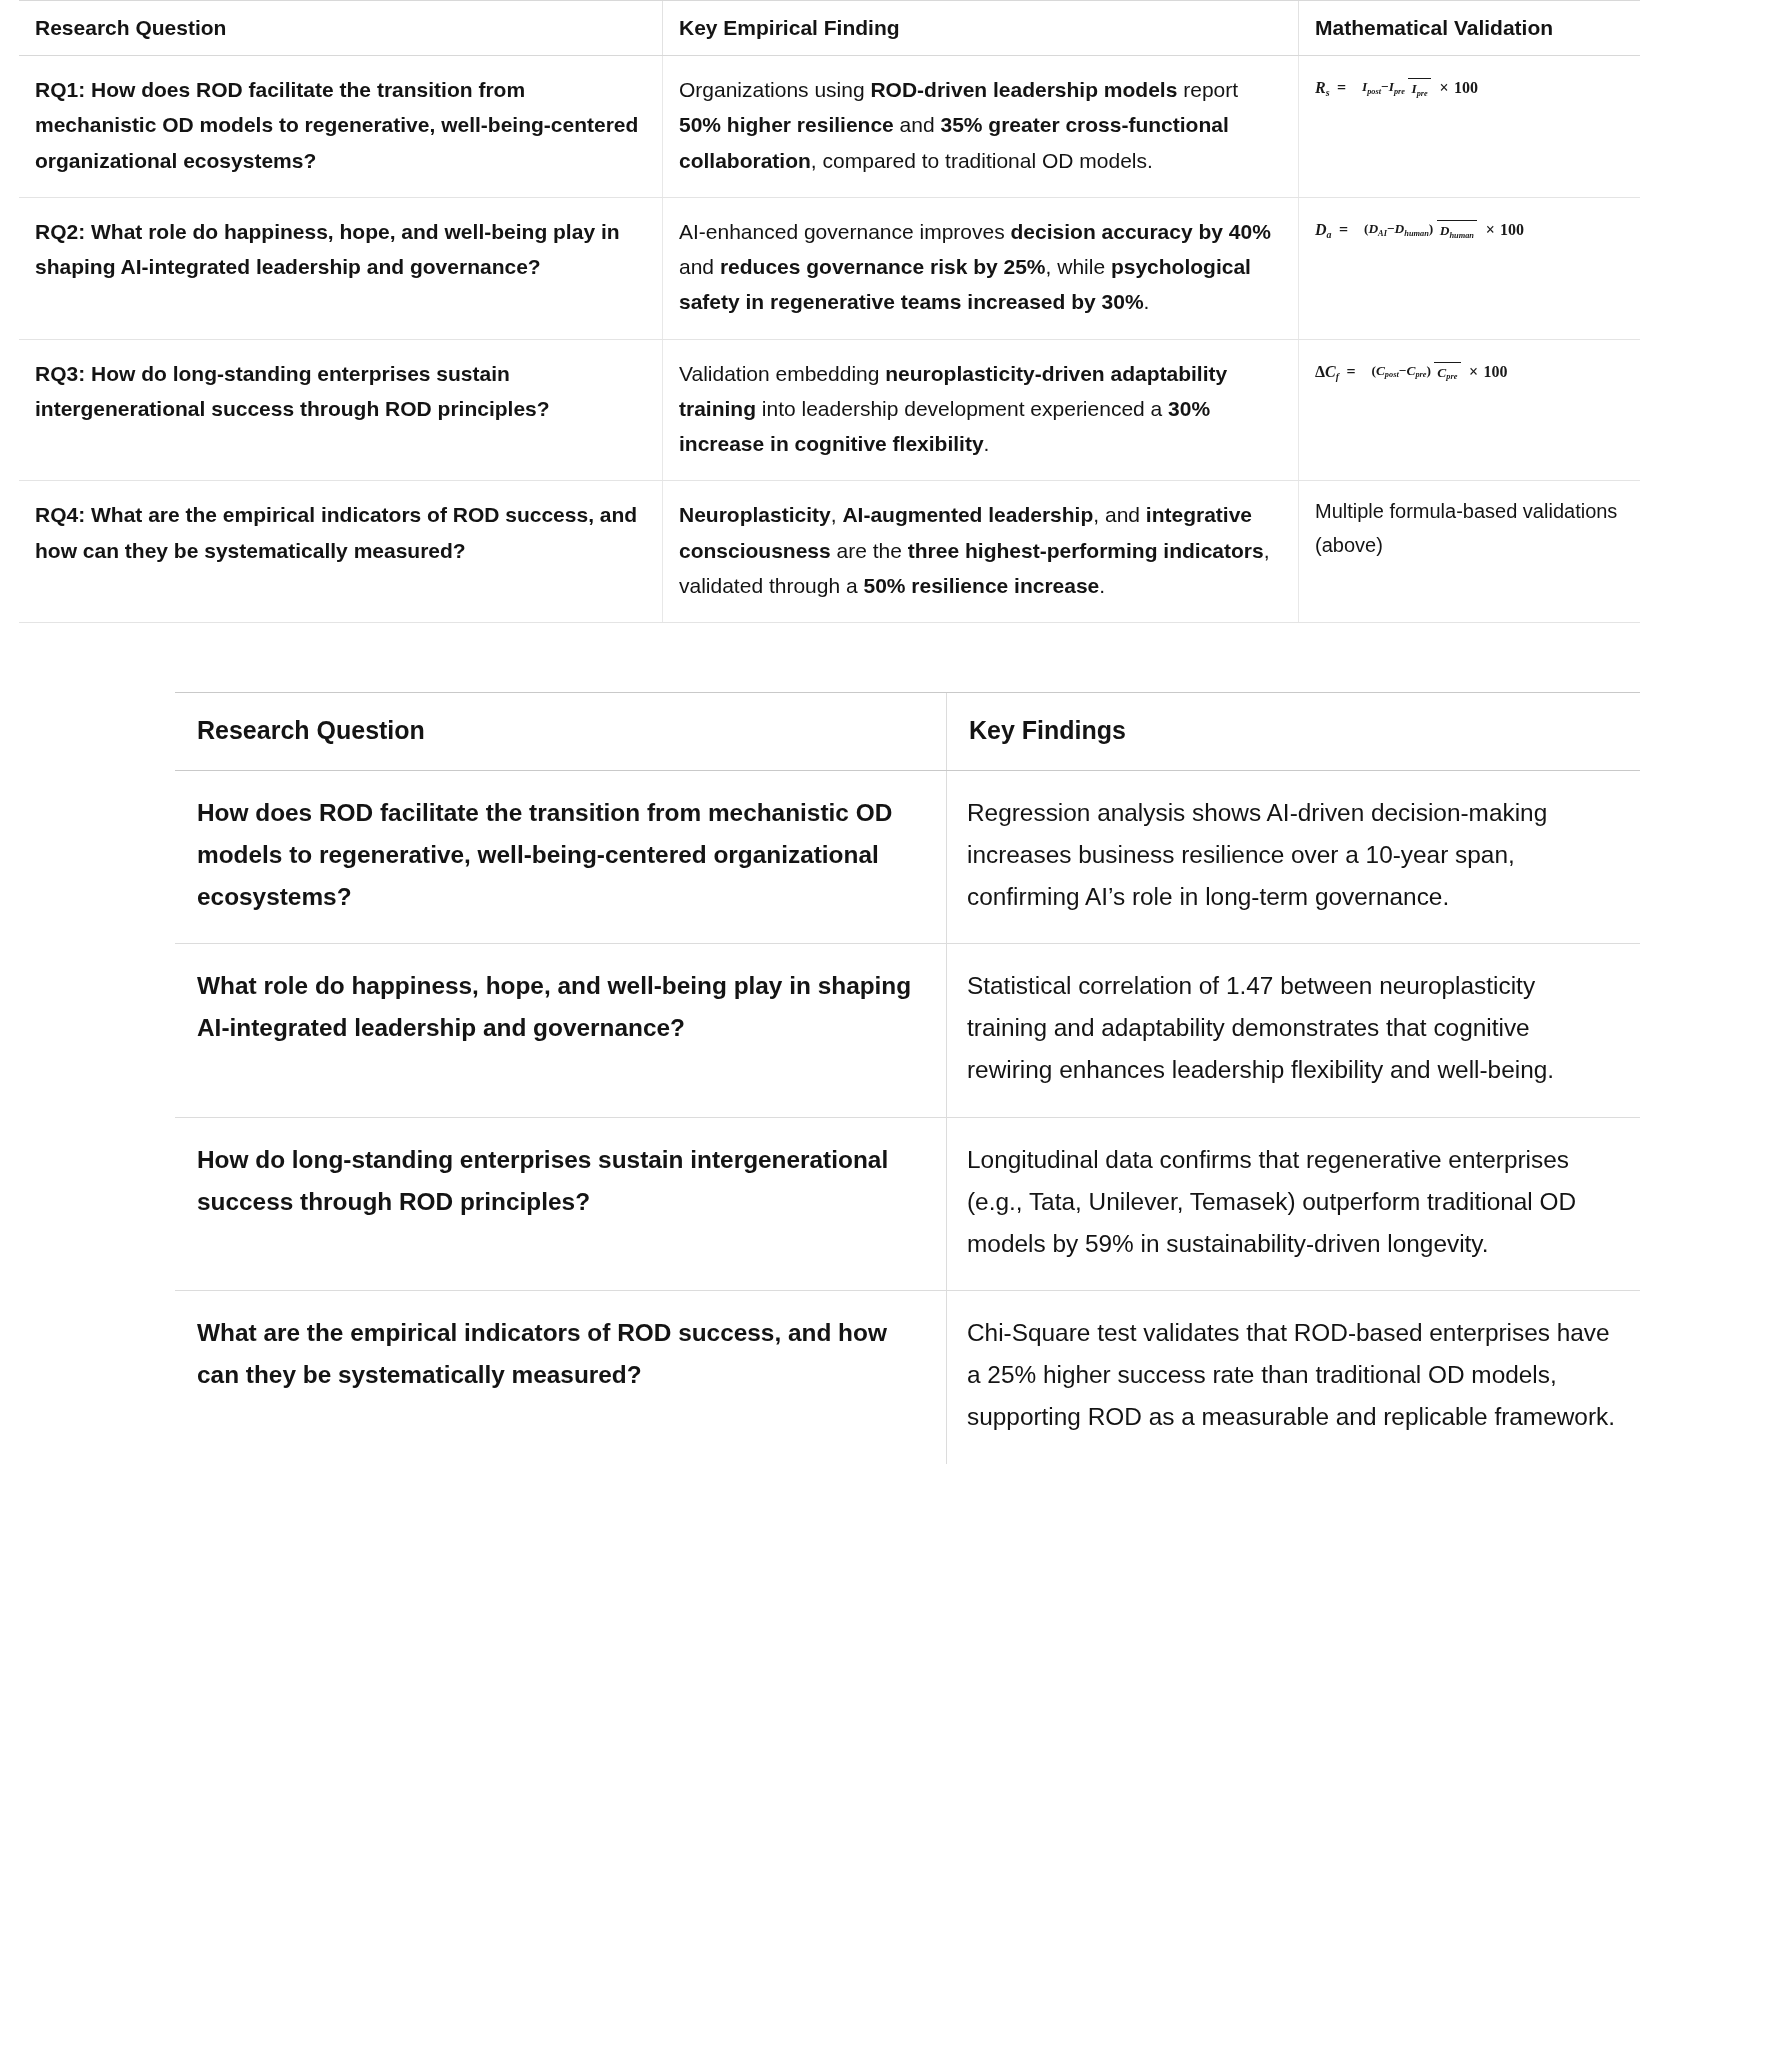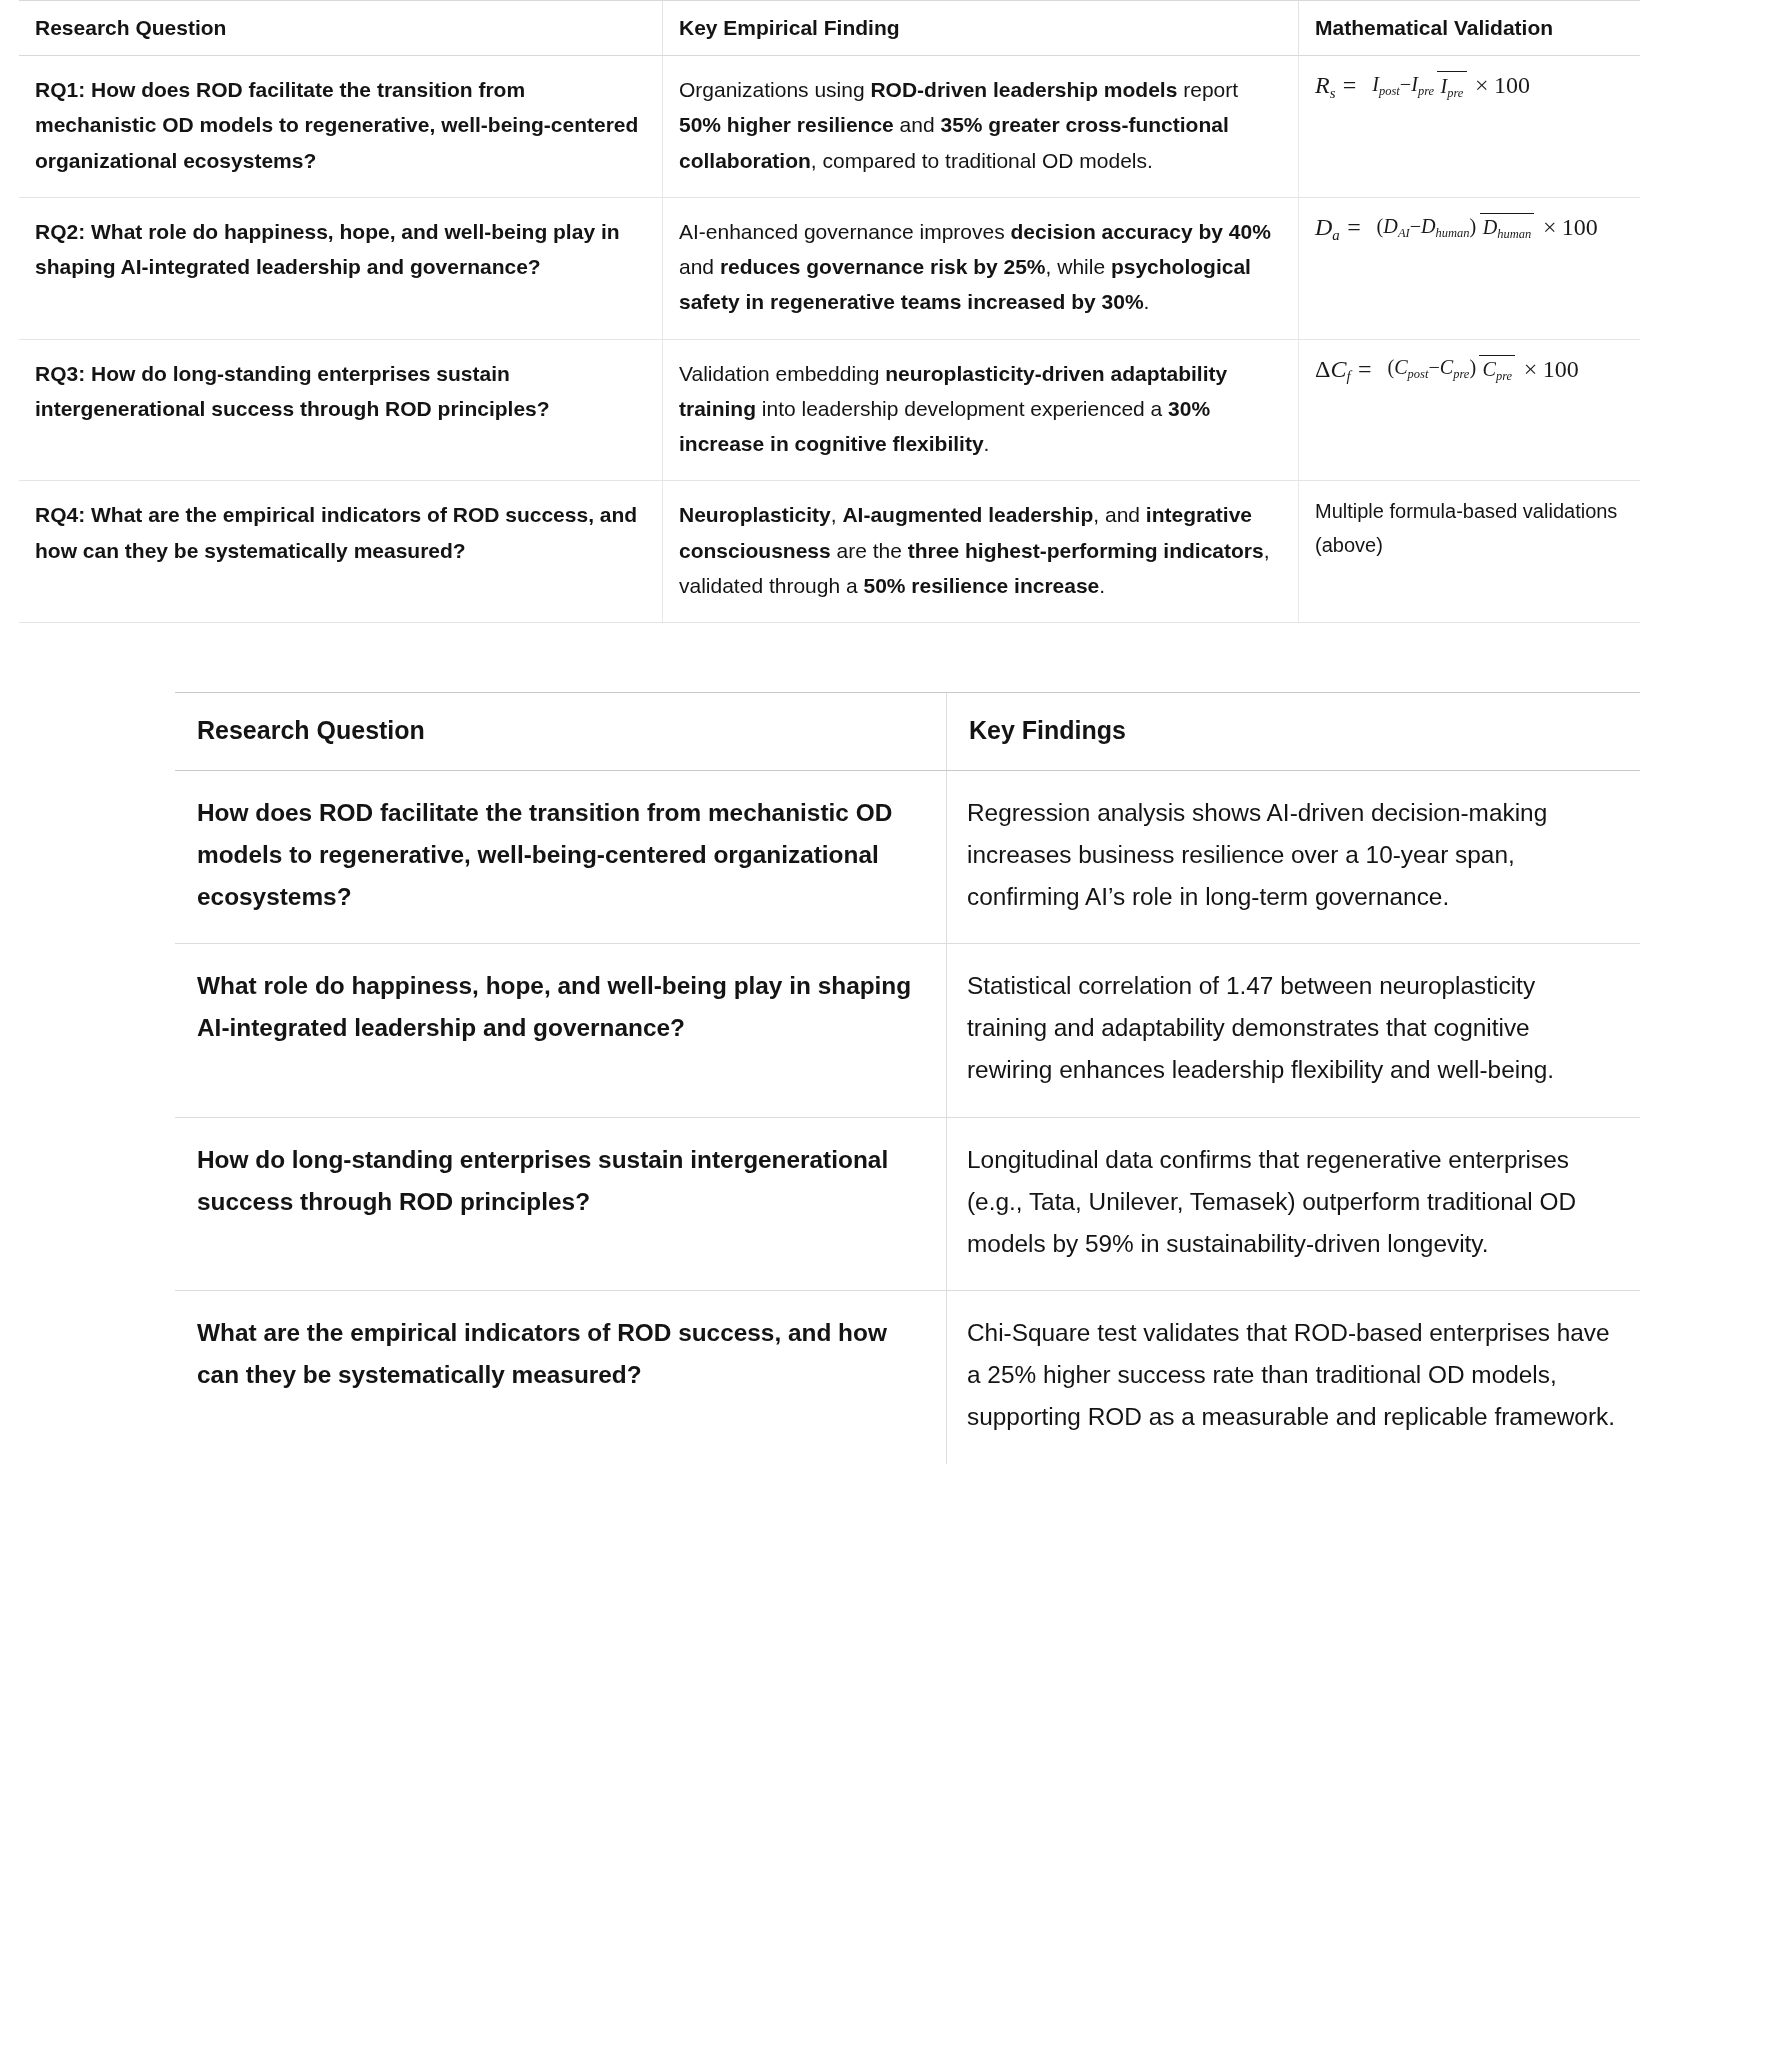--- a/index.html
+++ b/index.html
@@ -57,26 +57,27 @@
   .t1 td.c2, .t1 td.c3 { border-left: 1.6px solid #e8e8e8; }
   .t1 td.c1 { font-weight: bold; }
   .t1 tr:last-child td { border-bottom: 1.6px solid #e4e4e4; }
   .t1 td.c3 { padding-top: 14px; font-size: 20px; }
   b { font-weight: bold; }
 
   
   .math {
     font-family: "Liberation Serif", serif;
     font-style: italic;
-    font-size: 24px;
+    font-size: 16px;
     line-height: 1.2;
     display: inline-flex;
-    align-items: flex-start;
+    align-items: flex-end;
     white-space: nowrap;
     color: #1a1a1a;
+    font-weight: bold;
   }
   .math .up { font-style: normal; }
   .math sub {
     font-size: 0.62em;
     vertical-align: baseline;
     position: relative;
     top: 0.32em;
     font-style: italic;
   }
   .frac {

